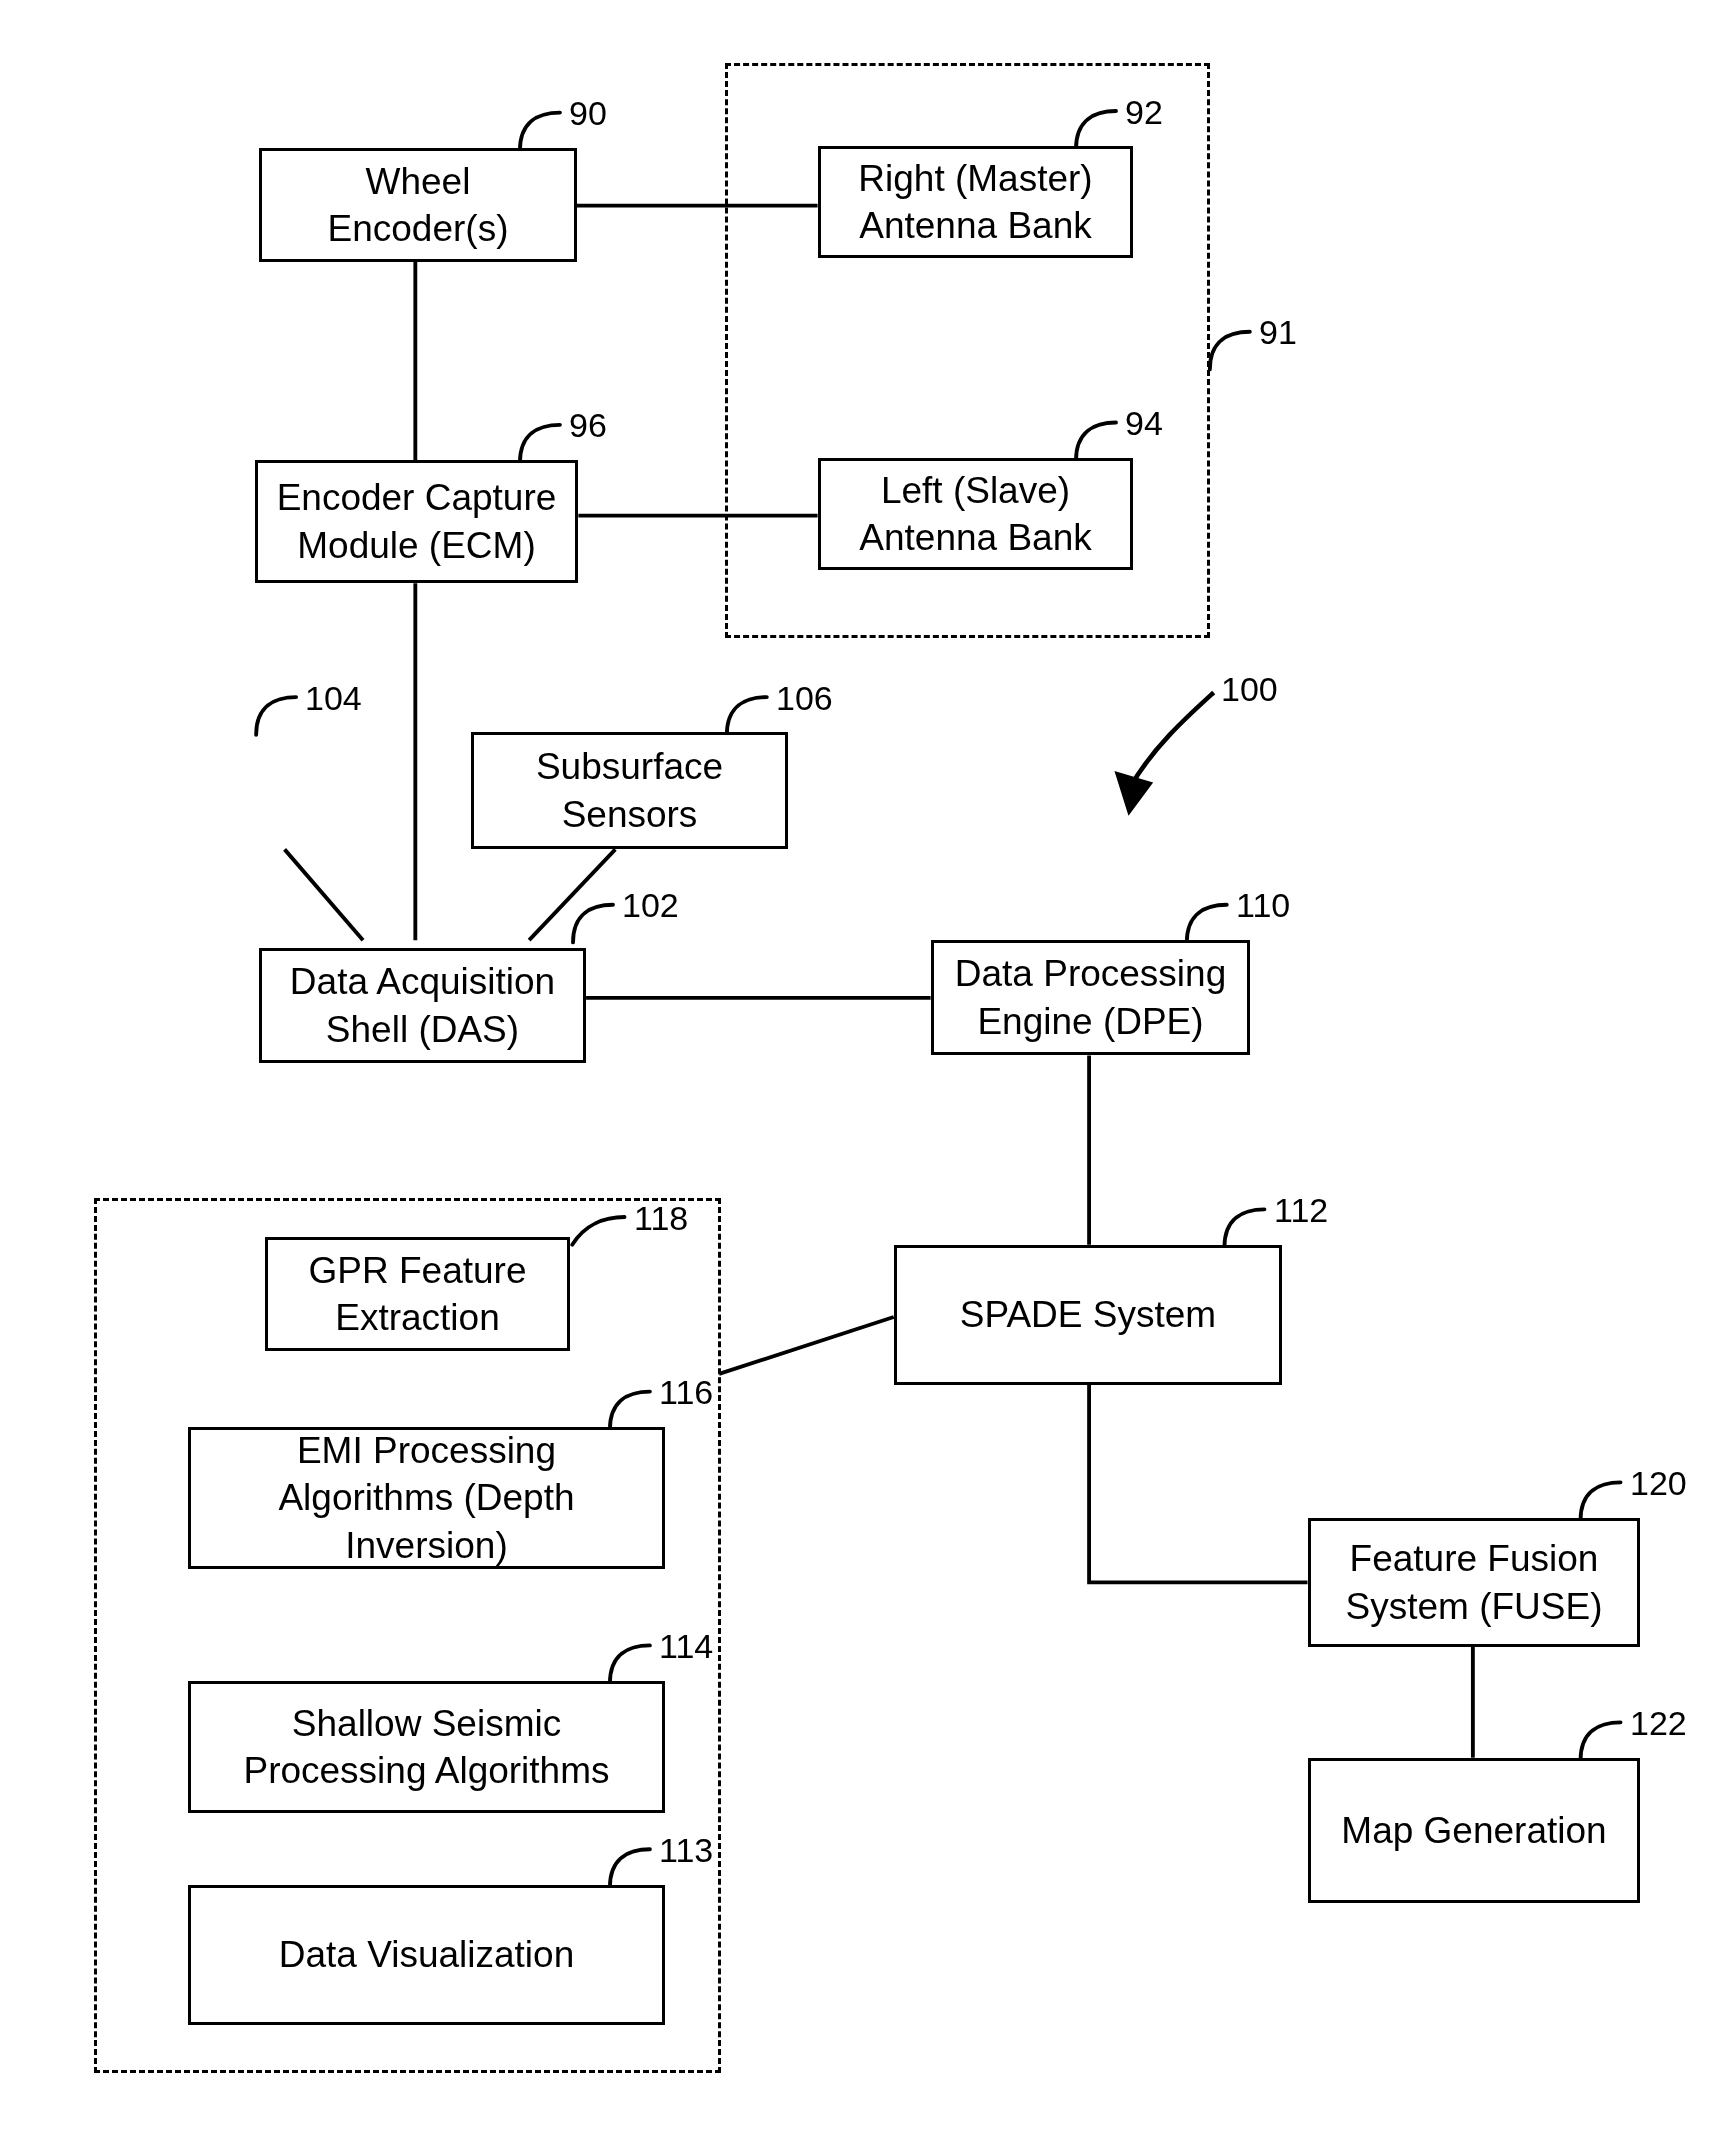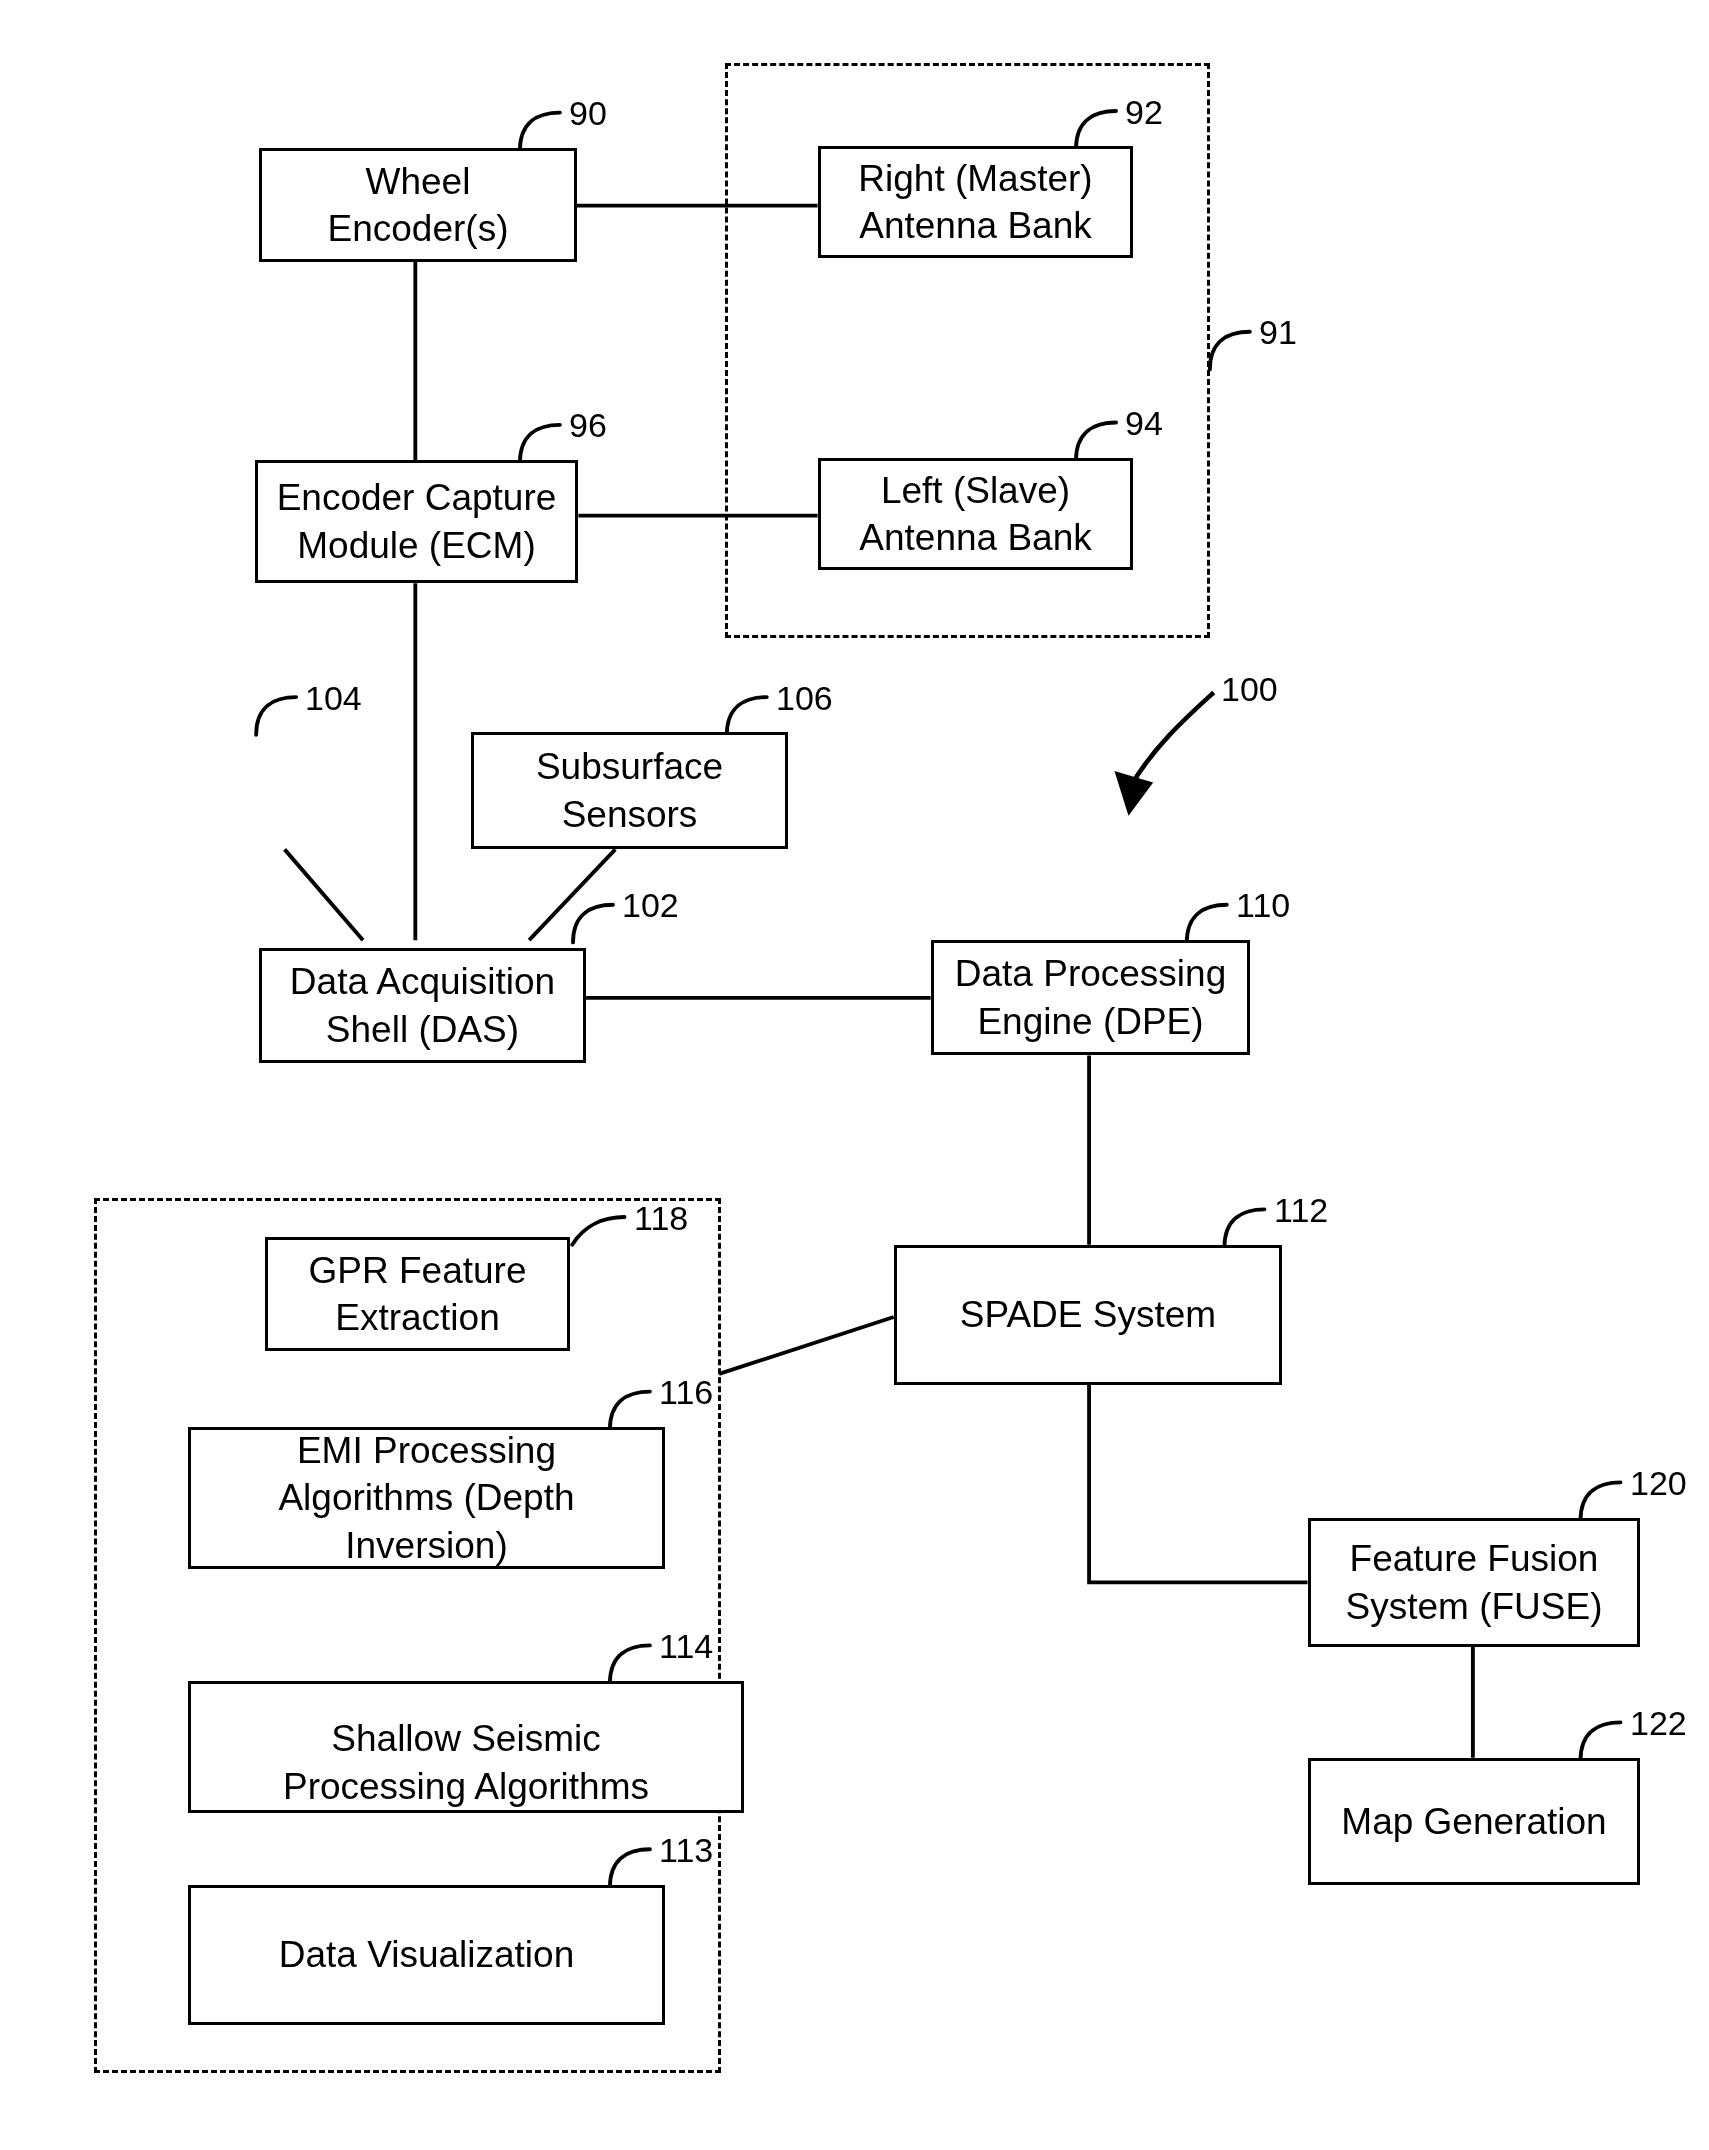--- a/index.html
+++ b/index.html
@@ -179,41 +179,41 @@
   </div>
 
   <div class="node" style="left:188px; top:1427px; width:477px; height:142px;text-align:center;">
     <div>
       <span>EMI Processing</span>
       <span>Algorithms (Depth</span>
       <span>Inversion)</span>
     </div>
   </div>
 
-  <div class="node" style="left:188px; top:1681px; width:556px; height:132px;align-items:flex-end;">
+  <div class="node" style="left:188px; top:1681px; width:477px; height:132px;">
     <div>
       <span>Shallow Seismic</span>
       <span>Processing Algorithms</span>
     </div>
   </div>
 
   <div class="node" style="left:188px; top:1885px; width:477px; height:140px;">
     <div>
       <span>Data Visualization</span>
     </div>
   </div>
 
   <div class="node" style="left:1308px; top:1518px; width:332px; height:129px;">
     <div>
       <span>Feature Fusion</span>
       <span>System (FUSE)</span>
     </div>
   </div>
 
-  <div class="node" style="left:1308px; top:1758px; width:332px; height:127px;">
+  <div class="node" style="left:1308px; top:1758px; width:332px; height:145px;">
     <div>
       <span>Map Generation</span>
     </div>
   </div>
 
   <div class="ref" style="left:569px; top:96px;">90</div>
   <div class="ref" style="left:1259px; top:315px;">91</div>
   <div class="ref" style="left:1125px; top:95px;">92</div>
   <div class="ref" style="left:1125px; top:406px;">94</div>
   <div class="ref" style="left:569px; top:408px;">96</div>

